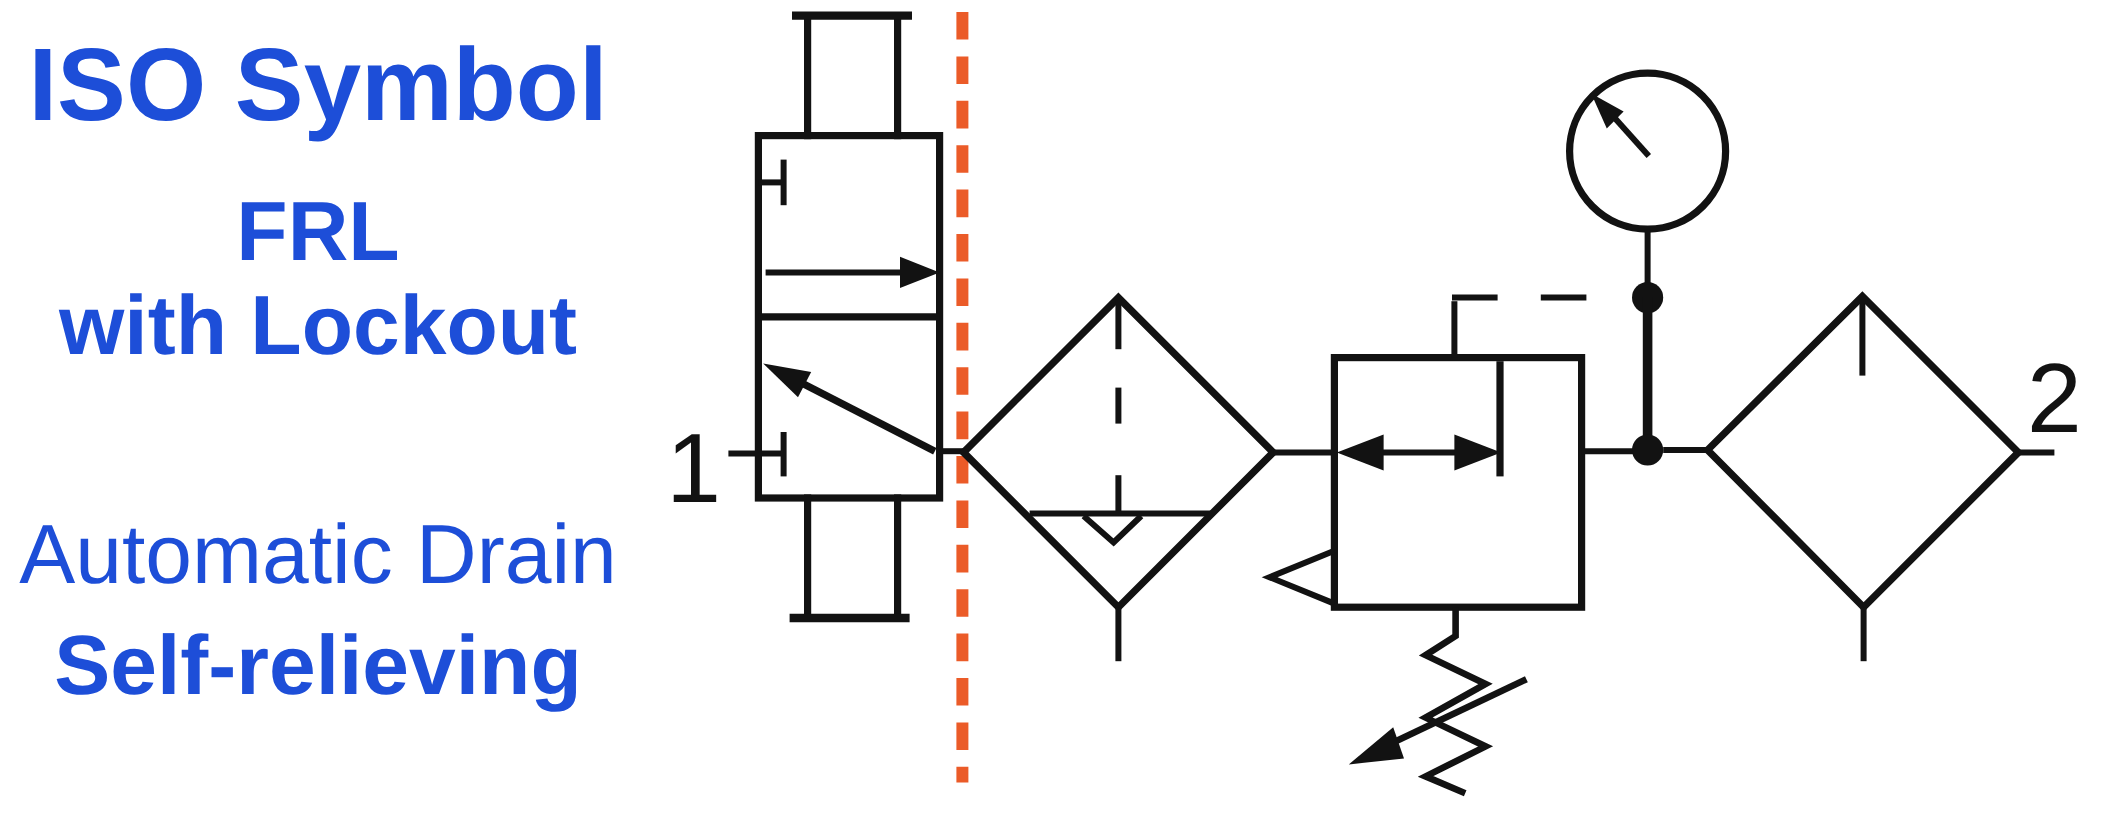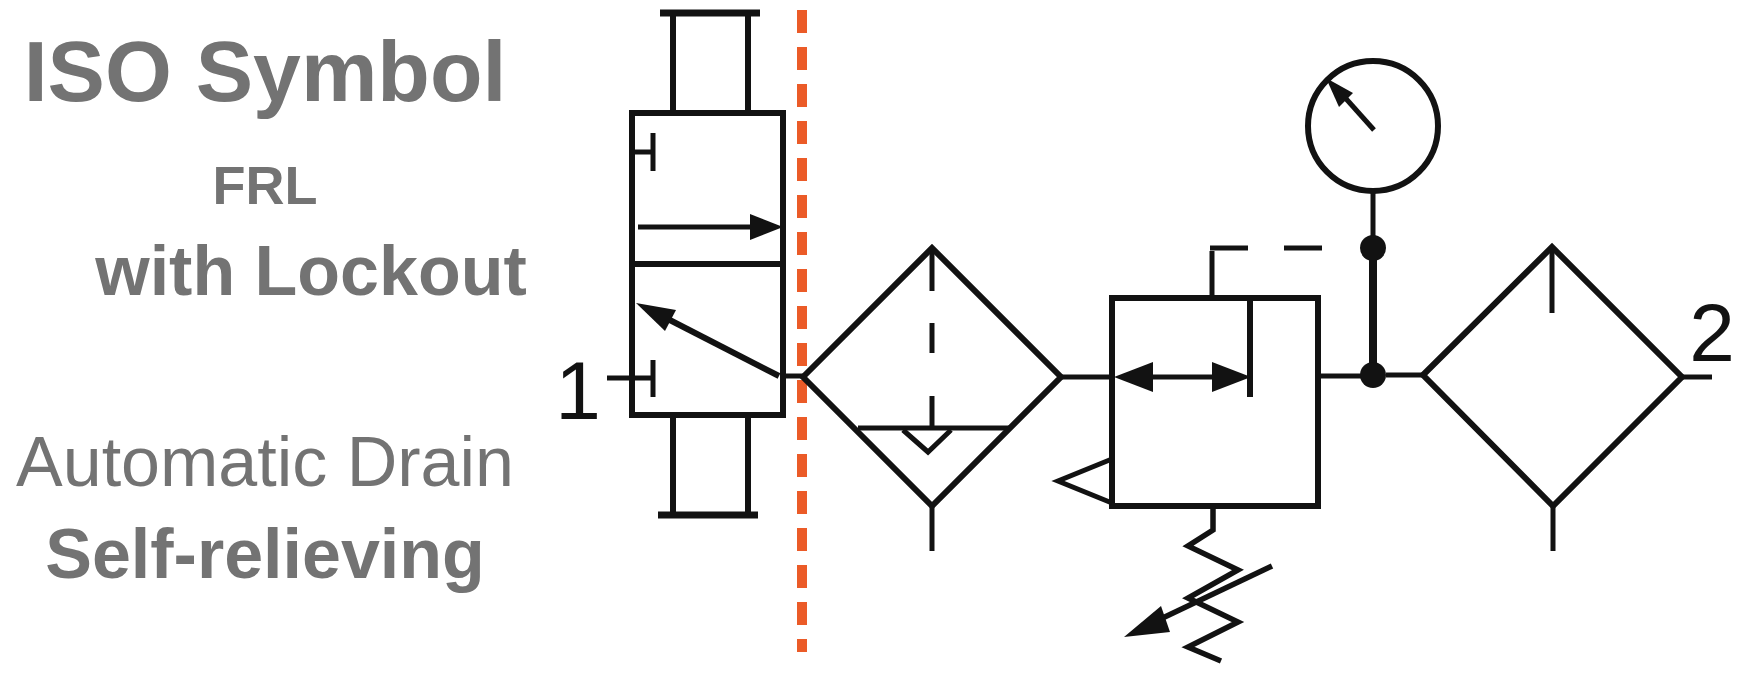--- a/index.html
+++ b/index.html
@@ -4,24 +4,24 @@
 <style>
   html,body{margin:0;padding:0;background:#ffffff;}
   .canvas{
     position:relative;
     width:1755px;height:682px;
     background:#ffffff;
     font-family:"Liberation Sans", sans-serif;
     overflow:hidden;
   }
   .text-col{position:absolute;left:0;top:0;width:530px;}
-  .t{position:absolute;left:0;width:530px;text-align:center;color:#737373;line-height:1;white-space:nowrap;}
+  .t{position:absolute;left:0;width:530px;text-align:center;color:#1d4ed8;line-height:1;white-space:nowrap;}
   .title{top:28px;font-size:86px;font-weight:bold;}
-  .sub1{top:158px;font-size:54px;font-weight:bold;}
-  .sub2{top:236px;font-size:70px;font-weight:bold;padding-left:46px;}
+  .sub1{top:158px;font-size:70px;font-weight:bold;}
+  .sub2{top:236px;font-size:70px;font-weight:bold;}
   .note1{top:427px;font-size:70px;font-weight:normal;}
   .note2{top:519px;font-size:70px;font-weight:bold;}
   .port-label{position:absolute;color:#121212;font-size:82px;line-height:1;text-align:center;}
   .port1{left:552px;top:350px;width:52px;}
   .port2{left:1684px;top:292px;width:56px;}
   svg{position:absolute;left:0;top:0;}
   .ln{stroke:#121212;fill:none;}
   .fl{fill:#121212;stroke:none;}
 </style>
 </head>

